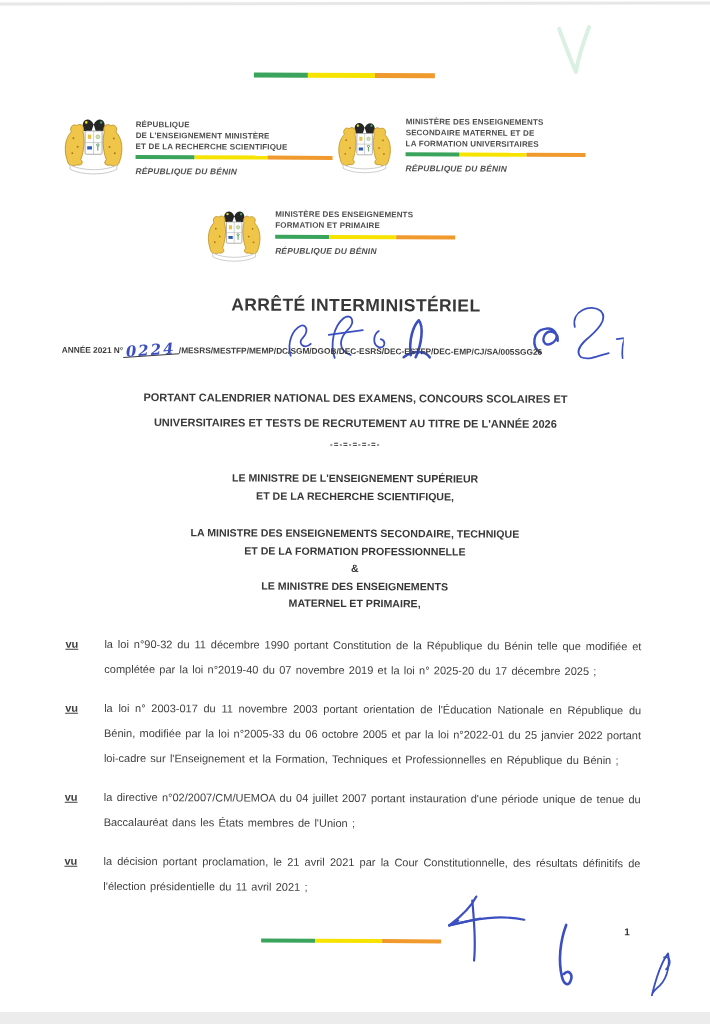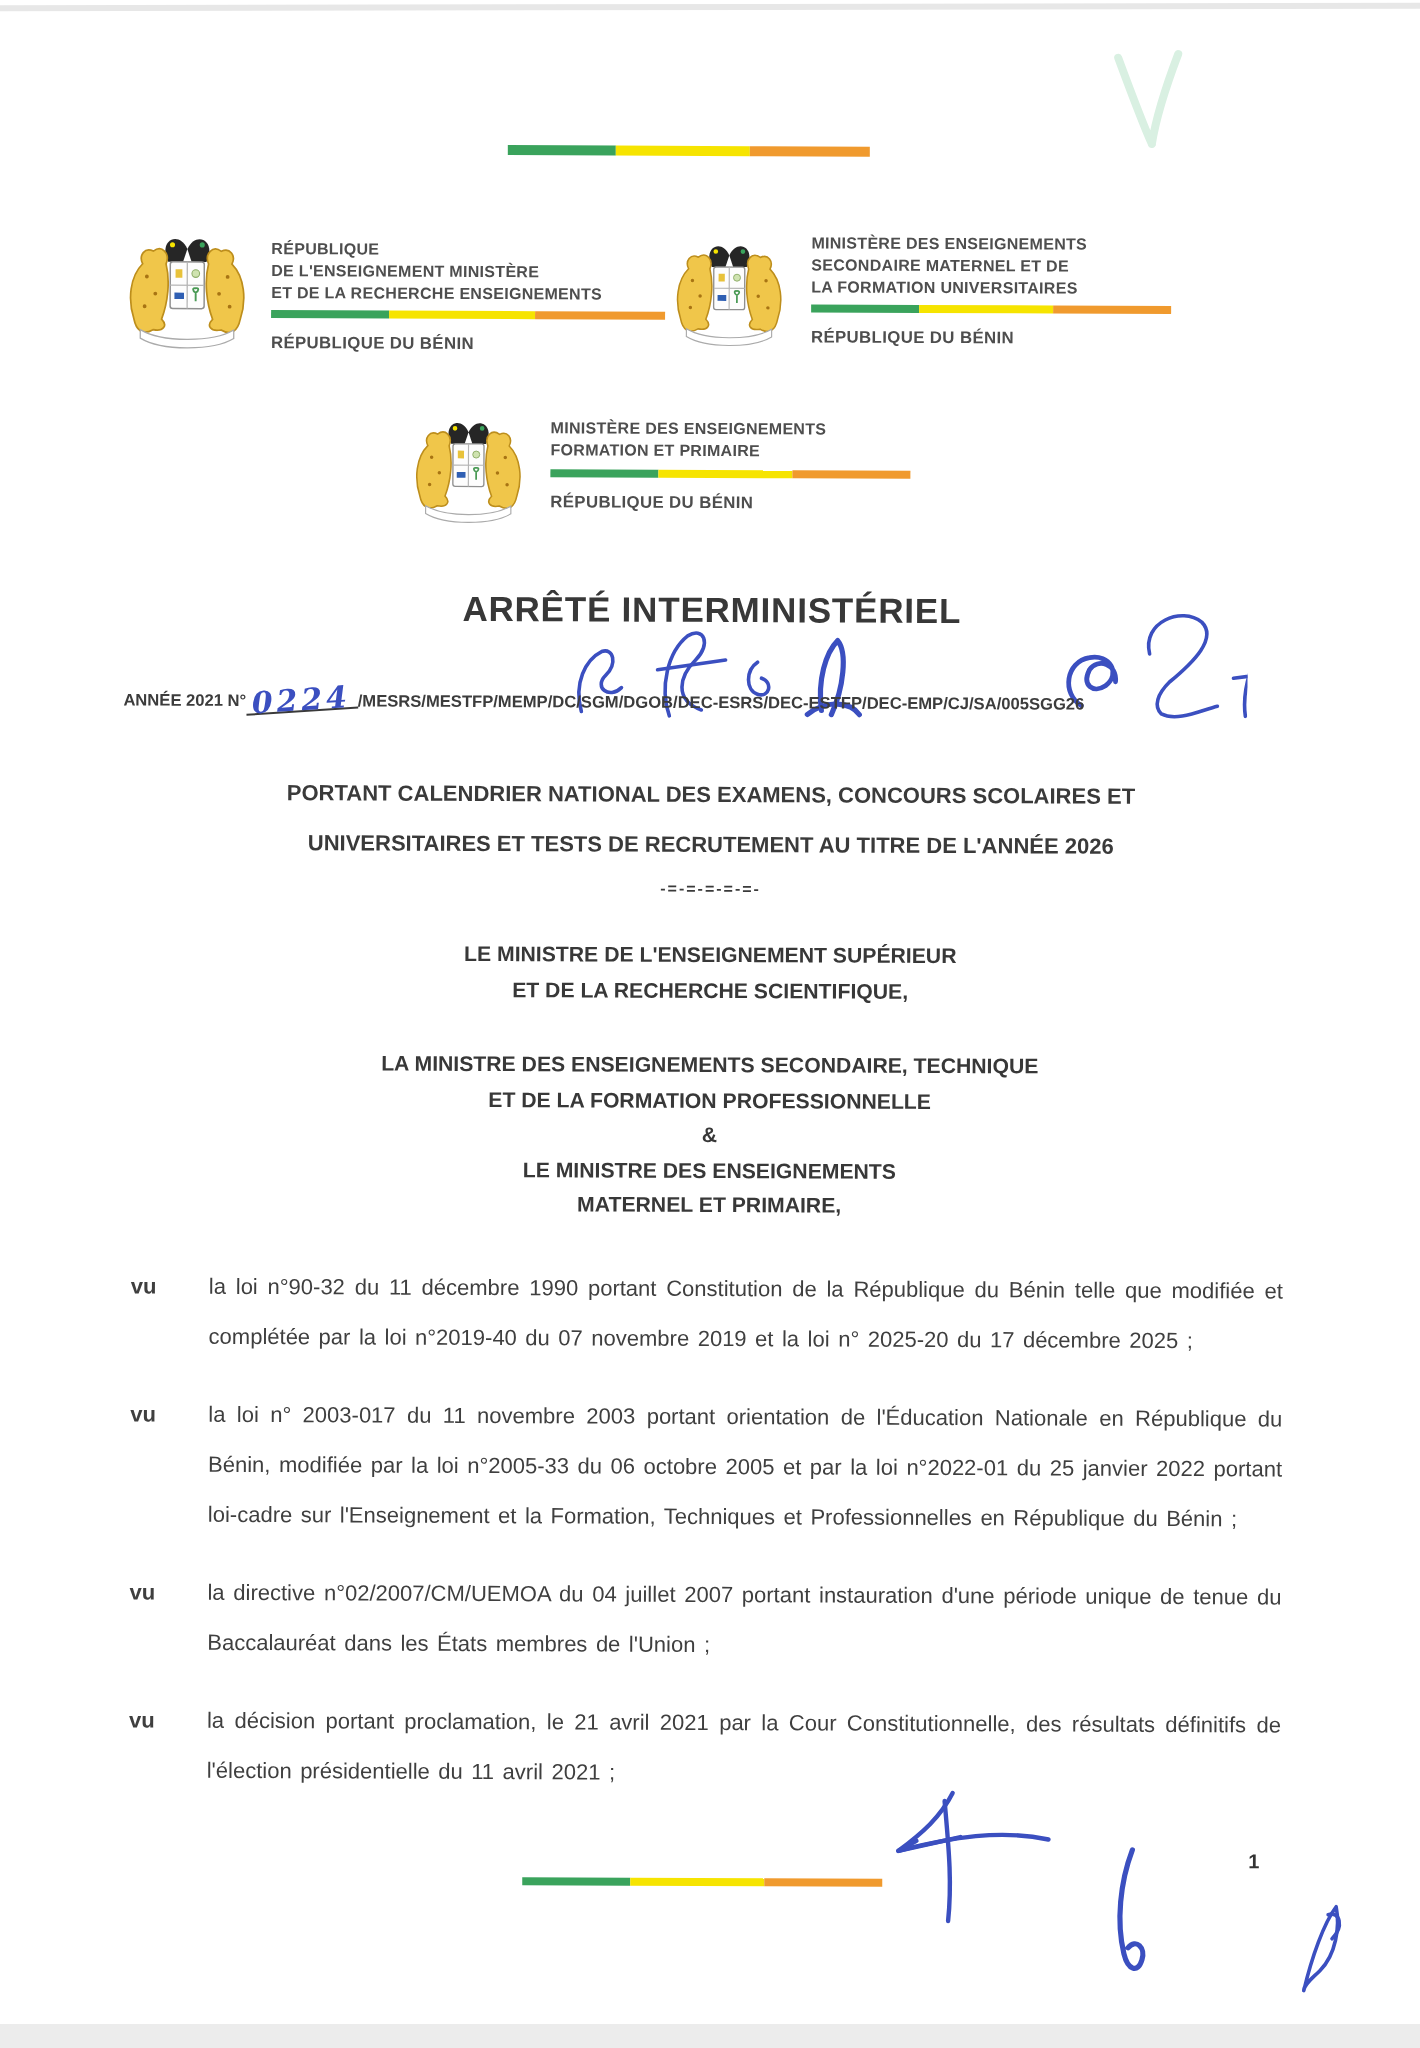--- a/index.html
+++ b/index.html
@@ -11,40 +11,40 @@
   #scan-edge-bottom{position:absolute;left:0;top:1012px;width:710px;height:12px;background:#ececec;}
   #sheet{position:absolute;inset:0;transform:rotate(0.25deg);transform-origin:50% 50%;}
 
   .abs{position:absolute;}
   .tricolor{display:flex;height:4px;}
   .tricolor .g{background:#3aa35c;flex:0 0 30%;}
   .tricolor .y{background:#f6e400;flex:0 0 37%;}
   .tricolor .o{background:#f09a2e;flex:1;}
 
   .ministry-name{font-size:8px;line-height:10.8px;font-weight:600;color:#4e4e4e;letter-spacing:.15px;}
-  .republic{font-size:8.4px;font-weight:700;color:#4e4e4e;letter-spacing:.2px;margin-top:7px;}
+  .republic{font-size:8.4px;font-weight:700;color:#4e4e4e;letter-spacing:.2px;margin-top:7px;font-style:italic;}
   .coa{width:68px;height:70px;}
 
   #doc-title{left:0;top:295px;width:710px;text-align:center;font-size:17.5px;font-weight:700;letter-spacing:.4px;color:#383838;}
   #reference-line{left:61px;top:344px;width:620px;font-size:8.3px;font-weight:700;color:#3c3c3c;white-space:nowrap;}
   .handwritten-number{
     font-family:"DejaVu Serif",serif;font-style:italic;font-size:15px;color:#3b4fc0;
     display:inline-block;transform:rotate(-4deg) translateY(2px);letter-spacing:2px;
     border-bottom:1.2px solid #3a3a3a;padding:0 3px;line-height:10px;
   }
   #subject{left:0;top:386px;width:710px;text-align:center;font-size:11px;font-weight:700;line-height:25px;color:#3a3a3a;}
   #subject .sep{font-size:8px;line-height:18px;letter-spacing:1px;}
 
   .ministers{left:0;width:710px;text-align:center;font-weight:700;font-size:10.6px;line-height:17.5px;color:#383838;}
   #ministers-1{top:470px;}
   #ministers-2{top:525px;}
 
   #recitals{left:66px;top:633px;width:576px;}
   .recital{display:flex;margin-bottom:14px;font-size:11px;line-height:25px;color:#3f3f3f;}
-  .recital .lbl{flex:0 0 39px;font-weight:700;}
+  .recital .lbl{flex:0 0 39px;font-weight:700;text-decoration:underline;}
   .recital .txt{flex:1;text-align:justify;word-spacing:1.2px;}
 
   #footer-bar{left:263px;top:939px;width:180px;}
   #page-number{left:626px;top:925px;font-size:10px;font-weight:700;color:#333;}
 
   .ink{stroke:#3b4fc0;fill:none;stroke-linecap:round;stroke-linejoin:round;}
   svg{display:block;}
 </style>
 </head>
 <body>
@@ -96,21 +96,21 @@
   </svg>
 
   <div class="abs" style="left:58px;top:113px;">
     <svg class="coa" viewBox="0 0 64 60">
         <use href="#coa"></use>
       </svg>
   </div>
   <div class="abs" style="left:134px;top:121px;width:200px;">
     <div class="ministry-name">RÉPUBLIQUE</div>
     <div class="ministry-name">DE L'ENSEIGNEMENT MINISTÈRE</div>
-    <div class="ministry-name">ET DE LA RECHERCHE ENSEIGNEMENTS</div>
+    <div class="ministry-name">ET DE LA RECHERCHE SCIENTIFIQUE</div>
     <div class="tricolor" style="width:197px;margin-top:3px;">
       <span class="g"></span>
         <span class="y"></span>
         <span class="o"></span>
     </div>
     <div class="republic">RÉPUBLIQUE DU BÉNIN</div>
   </div>
 
   <div class="abs" style="left:332px;top:116px;">
     <svg class="coa" style="width:62px;height:64px;" viewBox="0 0 64 60">

